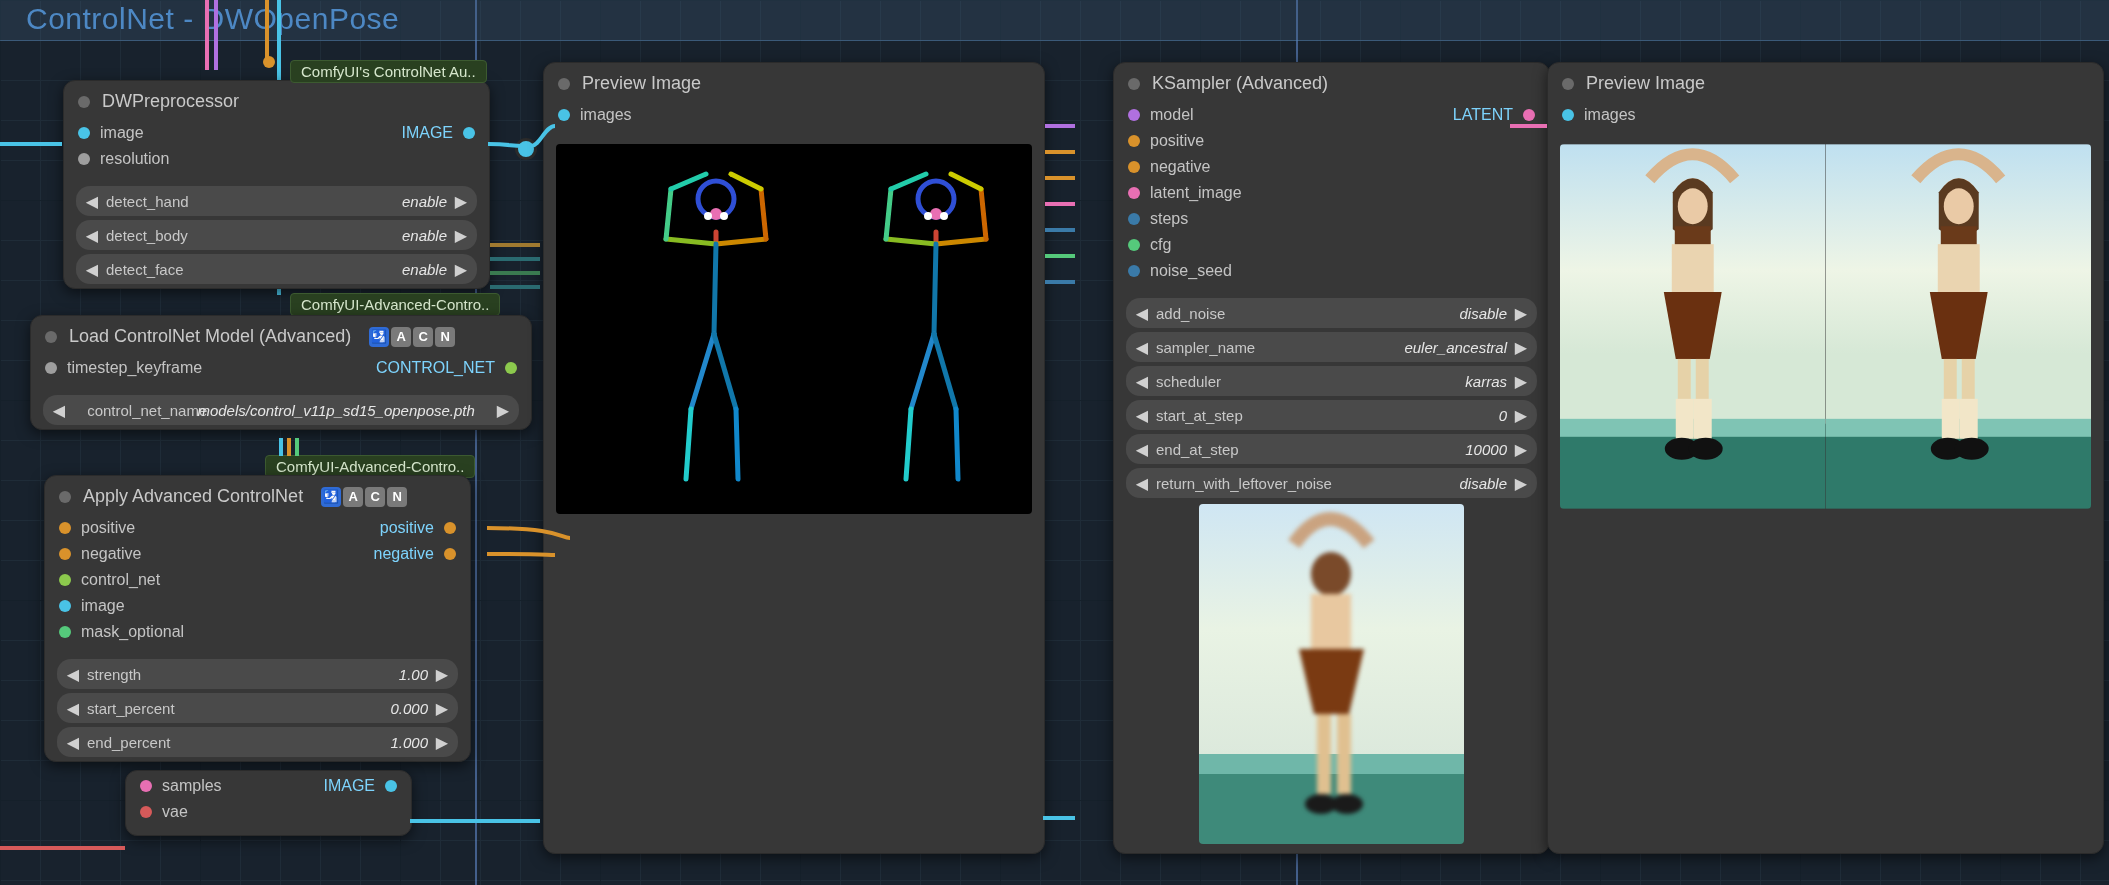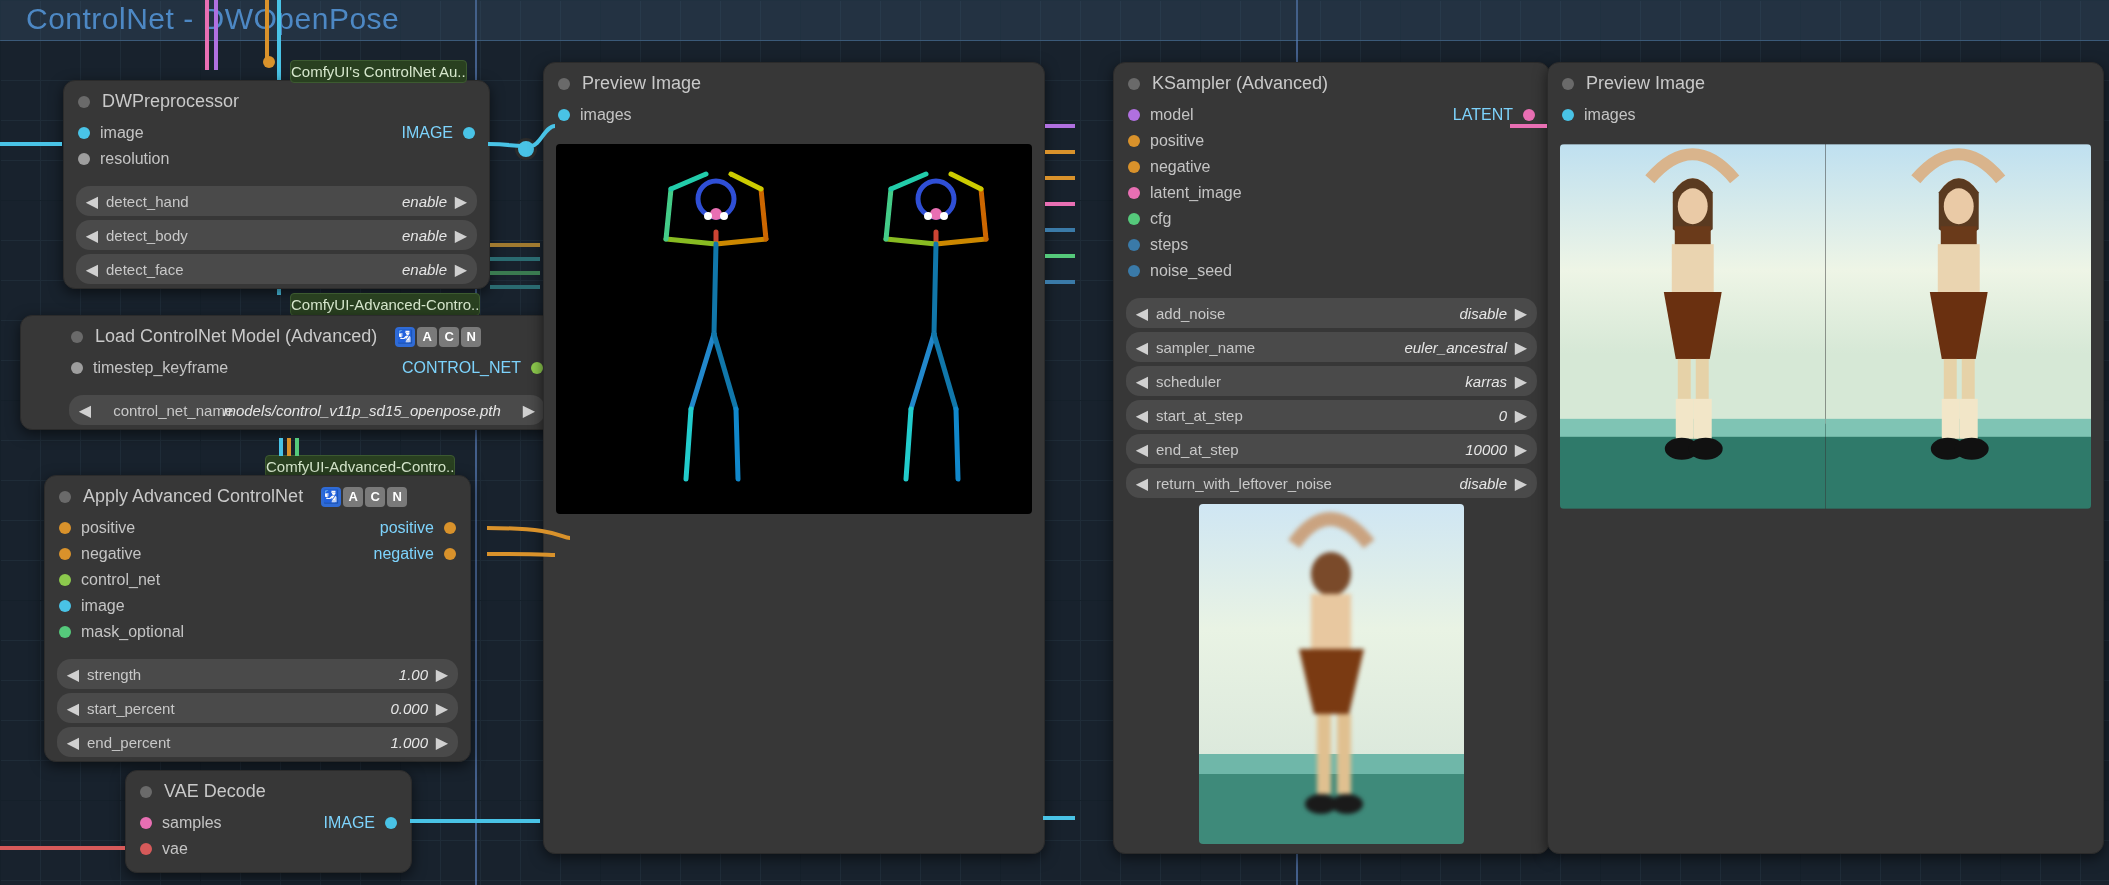--- a/index.html
+++ b/index.html
@@ -59,21 +59,21 @@
   .slot-label{color:#c4c4c4;text-align:center;}
   .slot-out{color:#7dd3fc;}
   
   .widget{display:flex;align-items:center;justify-content:space-between;
     background:var(--widget-bg);border-radius:14px;height:30px;margin:4px 12px;padding:0 6px;}
   .w-arrow{width:20px;text-align:center;color:#d0d0d0;cursor:pointer;user-select:none;}
   .w-label{flex:0 0 auto;margin-left:4px;color:#c8c8c8;font-size:15px;}
   .w-val{margin-left:auto;margin-right:4px;color:#e6e6e6;font-size:15px;font-style:italic;}
   
   .pkg-tag{position:absolute;background:#294020;border:1px solid #3c5a30;color:#d6e6cc;
-    font-size:15px;padding:2px 0;border-radius:4px;white-space:nowrap;}
+    font-size:15px;padding:2px 10px;border-radius:4px;white-space:nowrap;}
   
   .edge{position:absolute;pointer-events:none;}
   .edge path{fill:none;stroke-width:4px;}
   
   .preview-pane{position:relative;margin:6px 12px;border-radius:4px;overflow:hidden;}
   
   .pose-svg{display:block;}
   
   .guide-v{position:absolute;top:0;bottom:0;width:2px;background:rgba(120,170,255,0.45);}
 </style>
@@ -131,21 +131,21 @@
     <div class="widget">
       <span class="w-arrow">◀</span>
       <span class="w-label">detect_face</span>
       <span class="w-val">enable</span>
       <span class="w-arrow">▶</span>
     </div>
   </div>
   <div class="pkg-tag" style="left:290px;top:60px;">ComfyUI's ControlNet Au..</div>
   <div class="pkg-tag" style="left:290px;top:293px;">ComfyUI-Advanced-Contro..</div>
 
-  <div class="node" style="left:20px;top:315px;width:500px;padding-left:36px;">
+  <div class="node" style="left:30px;top:315px;width:500px;">
     <div class="node-header">
       <span class="hdr-dot"></span>
       <span>Load ControlNet Model (Advanced)</span>
       <span class="badge-row">
         <span class="badge b-blue">🛂</span>
         <span class="badge b-grey">A</span>
         <span class="badge b-grey">C</span>
         <span class="badge b-grey">N</span>
       </span>
     </div>
@@ -239,24 +239,20 @@
     </div>
     <div class="widget">
       <span class="w-arrow">◀</span>
       <span class="w-label">end_percent</span>
       <span class="w-val">1.000</span>
       <span class="w-arrow">▶</span>
     </div>
   </div>
 
   <div class="node" style="left:125px;top:770px;width:285px;">
-    <div class="node-header">
-      <span class="hdr-dot"></span>
-      <span>VAE Decode</span>
-    </div>
     <div class="slots">
       <div class="slot-row">
         <div class="slot-left">
             <span class="port p-pink"></span>
             <span class="slot-label">samples</span>
           </div>
         <div class="slot-right">
             <span class="slot-out">IMAGE</span>
             <span class="port p-cyan"></span>
           </div>
@@ -363,28 +359,28 @@
           </div>
         </div>
       <div class="slot-row">
           <div class="slot-left">
             <span class="port p-pink"></span>
             <span class="slot-label">latent_image</span>
           </div>
         </div>
       <div class="slot-row">
           <div class="slot-left">
+            <span class="port p-cyan" style="background:#3a7aa8"></span>
+            <span class="slot-label">steps</span>
+          </div>
+        </div>
+      <div class="slot-row">
+          <div class="slot-left">
             <span class="port p-green"></span>
             <span class="slot-label">cfg</span>
-          </div>
-        </div>
-      <div class="slot-row">
-          <div class="slot-left">
-            <span class="port p-cyan" style="background:#3a7aa8"></span>
-            <span class="slot-label">steps</span>
           </div>
         </div>
       <div class="slot-row">
           <div class="slot-left">
             <span class="port p-cyan" style="background:#3a7aa8"></span>
             <span class="slot-label">noise_seed</span>
           </div>
         </div>
     </div>
     <div class="widget">

